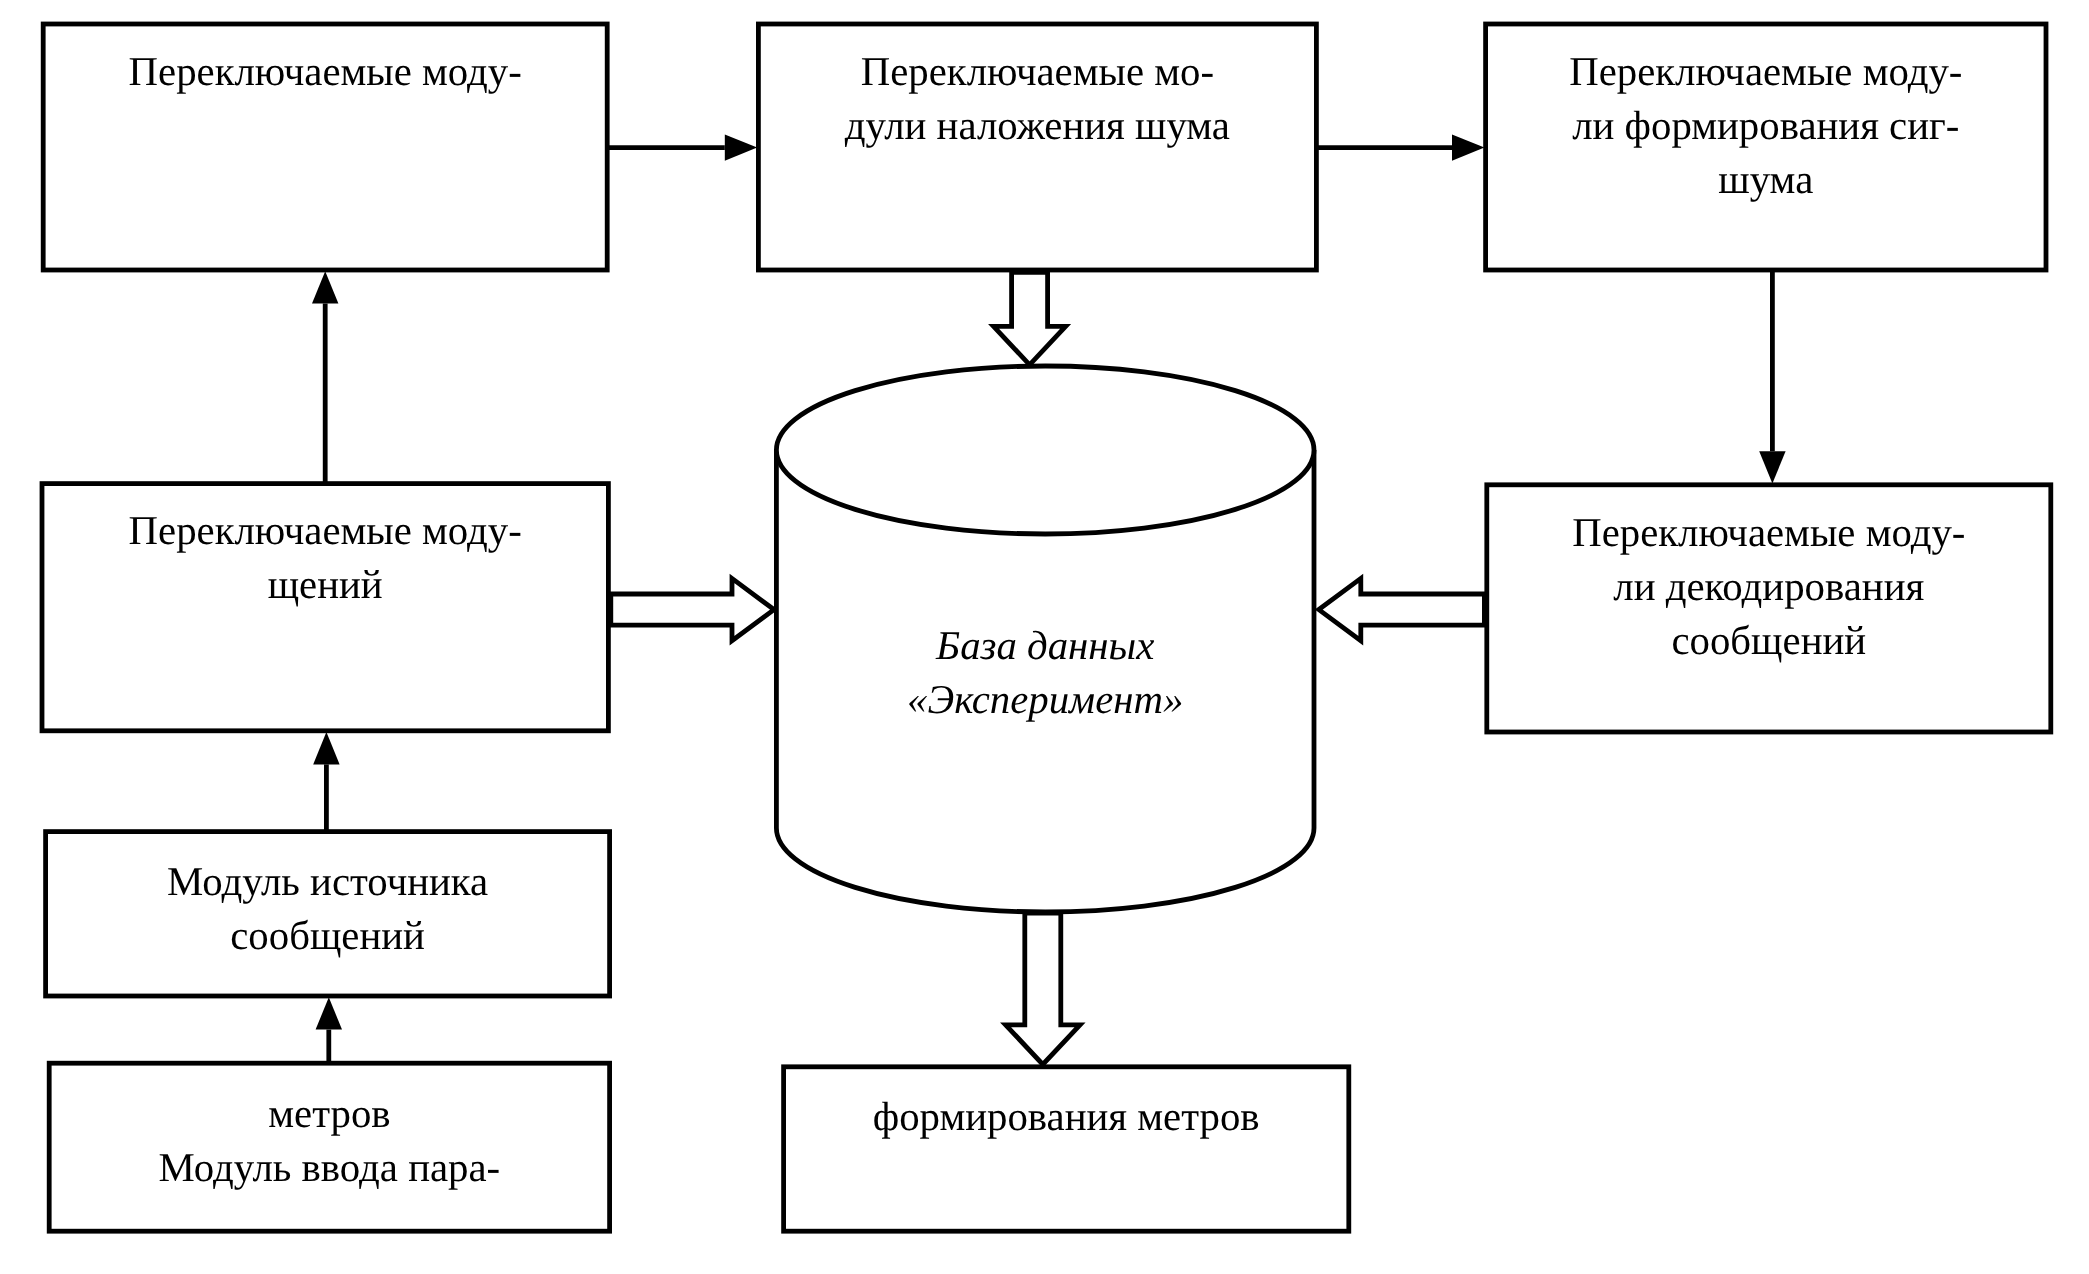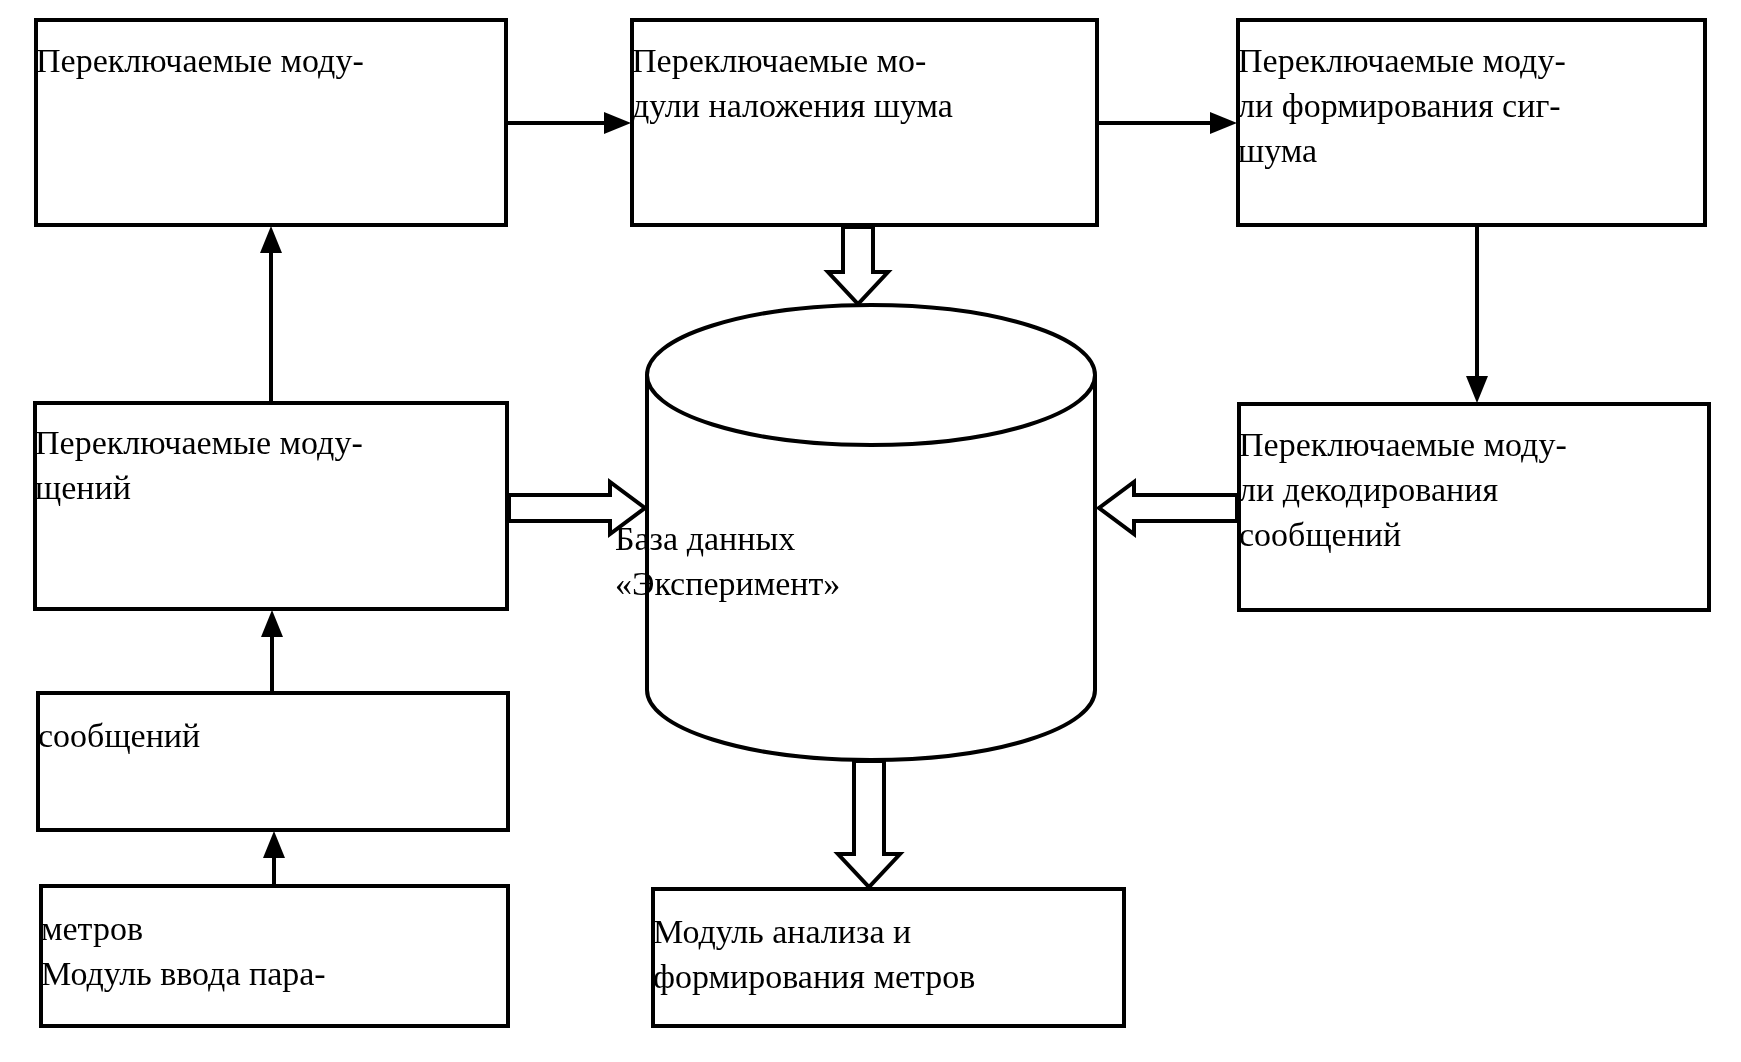--- a/index.html
+++ b/index.html
@@ -2,21 +2,21 @@
 <html><head>
 <meta charset="utf-8">
 <style>
   html, body { margin:0; padding:0; background:#ffffff; }
   body { width:1741px; height:1062px; position:relative; overflow:hidden; font-family:"DejaVu Serif","Liberation Serif", serif; }
   svg#diagram { position:absolute; left:0; top:0; }
   .box { fill:#ffffff; stroke:#000; stroke-width:4; }
   .line { stroke:#000; stroke-width:4; fill:none; }
   .hollow { fill:#ffffff; stroke:#000; stroke-width:4; stroke-linejoin:miter; }
   .head { fill:#000; }
-  .lbl { position:absolute; font-family:"Liberation Serif","DejaVu Serif", serif; font-size:34px; line-height:45px; color:#000; }
+  .lbl { position:absolute; text-align:center; font-family:"Liberation Serif","DejaVu Serif", serif; font-size:34px; line-height:45px; color:#000; }
 </style>
 </head>
 <body>
 
 <svg id="diagram" width="1741" height="1062" viewBox="0 0 1741 1062">
 
   <rect class="box" x="36" y="20" width="470" height="205"></rect>
   <rect class="box" x="632" y="20" width="465" height="205"></rect>
   <rect class="box" x="1238" y="20" width="467" height="205"></rect>
   <rect class="box" x="35" y="403" width="472" height="206"></rect>
@@ -76,26 +76,26 @@
 <div class="lbl" style="left:35px; top:420px; width:472px;">
   <div>Переключаемые моду-</div>
   <div>щений</div>
 </div>
 <div class="lbl" style="left:1239px; top:422px; width:470px;">
   <div>Переключаемые моду-</div>
   <div>ли декодирования</div>
   <div>сообщений</div>
 </div>
 <div class="lbl" style="left:38px; top:713px; width:470px;">
+  <div>Модуль источника</div>
   <div>сообщений</div>
 </div>
 <div class="lbl" style="left:41px; top:906px; width:467px;">
   <div>метров</div>
   <div>Модуль ввода пара-</div>
 </div>
 <div class="lbl" style="left:653px; top:909px; width:471px;">
-  <div>Модуль анализа и</div>
   <div>формирования метров</div>
 </div>
-<div class="lbl" style="left:615px; top:516px; width:448px;">
+<div class="lbl" style="left:647px; top:516px; width:448px;font-style:italic;">
   <div>База данных</div>
   <div>«Эксперимент»</div>
 </div>
 
 </body></html>

